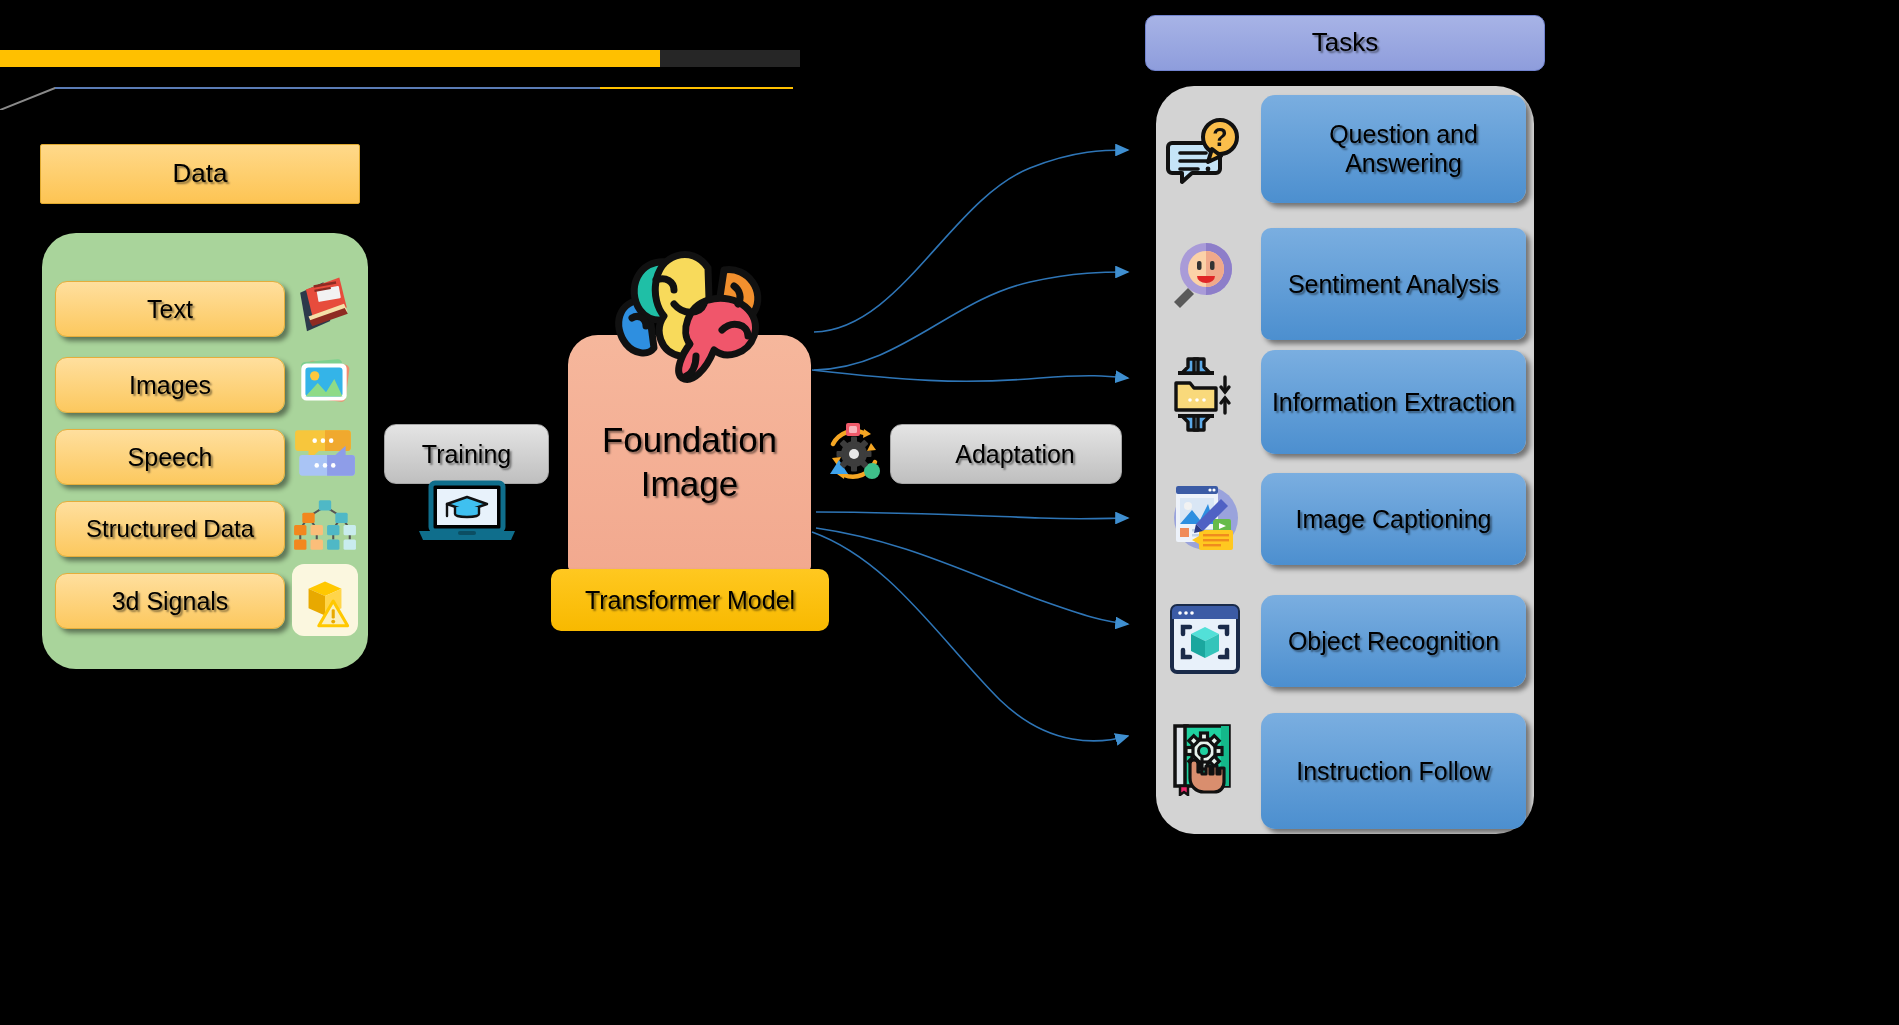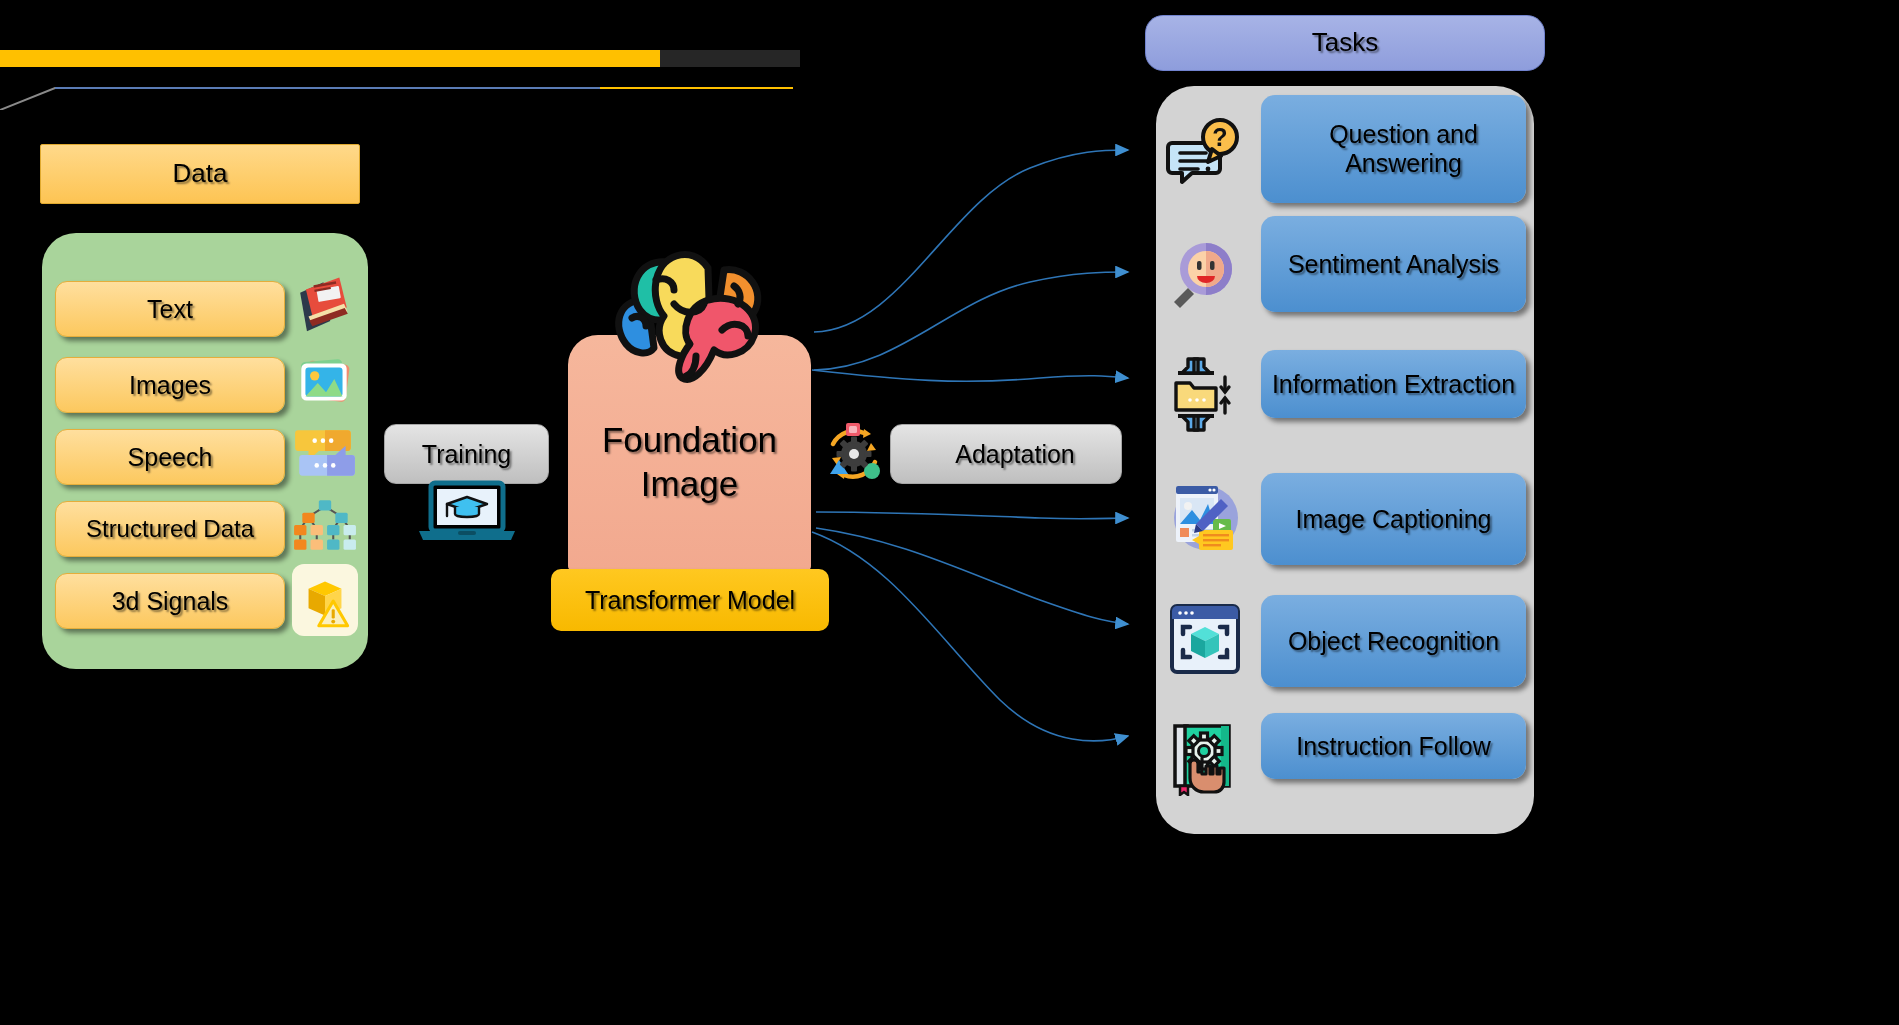--- a/index.html
+++ b/index.html
@@ -55,21 +55,21 @@
     box-shadow:3px 3px 5px rgba(0,0,0,.45);}
   #foundation-label{position:absolute;left:568px;top:418px;width:243px;
     text-align:center;font-size:35px;color:#000;line-height:1.25;}
   #brain-icon{position:absolute;left:596px;top:248px;width:190px;height:140px;z-index:5;}
 
   #transformer-box{left:551px;top:569px;width:278px;height:62px;border-radius:10px;
     background:linear-gradient(180deg,#FFC820 0%,#F8B900 100%);font-size:25px;
     box-shadow:4px 4px 5px rgba(0,0,0,.5);}
 
   
-  #tasks-header{left:1145px;top:15px;width:400px;height:56px;border-radius:18px;
+  #tasks-header{left:1145px;top:15px;width:400px;height:56px;border-radius:10px;
     background:linear-gradient(180deg,#A7B3E6 0%,#8E9DDC 100%);
     border:1px solid #7183CF;font-size:26px;
     box-shadow:3px 3px 4px rgba(0,0,0,.5);}
   #tasks-panel{position:absolute;left:1156px;top:86px;width:378px;height:748px;
     border-radius:38px;background:#D3D3D3;box-shadow:4px 4px 7px rgba(0,0,0,.55);}
   .task-box{left:1261px;width:265px;border-radius:14px;
     background:linear-gradient(180deg,#7AAEE0 0%,#4C8FCF 100%);
     font-size:25px;box-shadow:4px 4px 5px rgba(0,0,0,.45);}
   .task-icon{position:absolute;left:1166px;width:78px;height:78px;}
 
@@ -290,21 +290,21 @@
   <svg class="task-icon" style="top:236px;" viewBox="0 0 78 78">
     <circle cx="40" cy="33" r="26" fill="#A99BD8"></circle>
     <path d="M40 7 a26 26 0 0 1 0 52 z" fill="#8D7EC9"></path>
     <circle cx="40" cy="33" r="18" fill="#FBD2A8"></circle>
     <path d="M40 15 a18 18 0 0 1 0 36 z" fill="#F0A98A"></path>
     <rect x="31" y="25" width="4.5" height="9" rx="2" fill="#333"></rect>
     <rect x="44" y="25" width="4.5" height="9" rx="2" fill="#333"></rect>
     <path d="M31 40 a9 7 0 0 0 18 0 z" fill="#E02626"></path>
     <path d="M22 52 l-14 14 l6 6 l14 -14 z" fill="#5A5A5A"></path>
   </svg>
-  <div class="rbox task-box" style="top:216px;height:96px;">
+  <div class="rbox task-box" style="top:228px;height:112px;border-radius:10px;">
     <span class="shadowtxt">Sentiment Analysis</span>
   </div>
 
   <svg class="task-icon" style="top:355px;" viewBox="0 0 78 78">
     <g stroke="#111" stroke-width="3.4" fill="none" stroke-linejoin="round">
       <path d="M12 18 h36" stroke-width="4"></path>
       <path d="M12 61 h36" stroke-width="4"></path>
       <path d="M22 4 h16 v8 l6 6 h-28 l6 -6 z" fill="#5BA9E8"></path>
       <path d="M22 75 h16 v-8 l6 -6 h-28 l6 6 z" fill="#5BA9E8"></path>
       <rect x="28" y="4" width="4" height="14" fill="#9FD4F5"></rect>
@@ -314,21 +314,21 @@
     <circle cx="24" cy="45" r="1.8" fill="#fff"></circle>
       <circle cx="31" cy="45" r="1.8" fill="#fff"></circle>
       <circle cx="38" cy="45" r="1.8" fill="#fff"></circle>
     <g stroke="#111" stroke-width="3.4" stroke-linecap="round" fill="none">
       <path d="M59 22 v14"></path>
         <path d="M55 32 l4 5 l4 -5"></path>
       <path d="M59 58 v-14"></path>
         <path d="M55 48 l4 -5 l4 5"></path>
     </g>
   </svg>
-  <div class="rbox task-box" style="top:350px;height:68px;">
+  <div class="rbox task-box" style="top:350px;height:104px;">
     <span class="shadowtxt">Information Extraction</span>
   </div>
 
   <svg class="task-icon" style="top:478px;" viewBox="0 0 78 78">
     <circle cx="40" cy="40" r="32" fill="#9AA3DC"></circle>
     <rect x="10" y="8" width="42" height="56" rx="2" fill="#EDF2FA"></rect>
     <rect x="10" y="8" width="42" height="8" rx="2" fill="#3B5BA5"></rect>
     <circle cx="44" cy="12" r="1.6" fill="#fff"></circle>
       <circle cx="48" cy="12" r="1.6" fill="#fff"></circle>
     <rect x="14" y="20" width="34" height="26" fill="#D9E6F5"></rect>
@@ -389,17 +389,17 @@
         <rect x="-3.5" y="11" width="7" height="7" transform="rotate(45)"></rect>
         <rect x="-18" y="-3.5" width="7" height="7" transform="rotate(45)"></rect>
         <rect x="11" y="-3.5" width="7" height="7" transform="rotate(45)"></rect>
       </g>
       <circle r="5.5" fill="#1FD1A0" stroke="#111" stroke-width="3"></circle>
     </g>
     <g stroke="#111" stroke-width="3.2" stroke-linejoin="round">
       <path d="M36 40 v14 h-4 v-8 a4 4 0 0 0 -8 0 v14 c0 8 6 14 14 14 h10 c6 0 10 -4 10 -10 v-14 h-4 v6 h-3 v-8 h-4 v8 h-3 v-8 h-4 v8 h-4 z" fill="#D98E6E"></path>
     </g>
   </svg>
-  <div class="rbox task-box" style="top:713px;height:66px;">
+  <div class="rbox task-box" style="top:713px;height:116px;">
     <span class="shadowtxt">Instruction Follow</span>
   </div>
 
 </div>
 
 </body></html>

